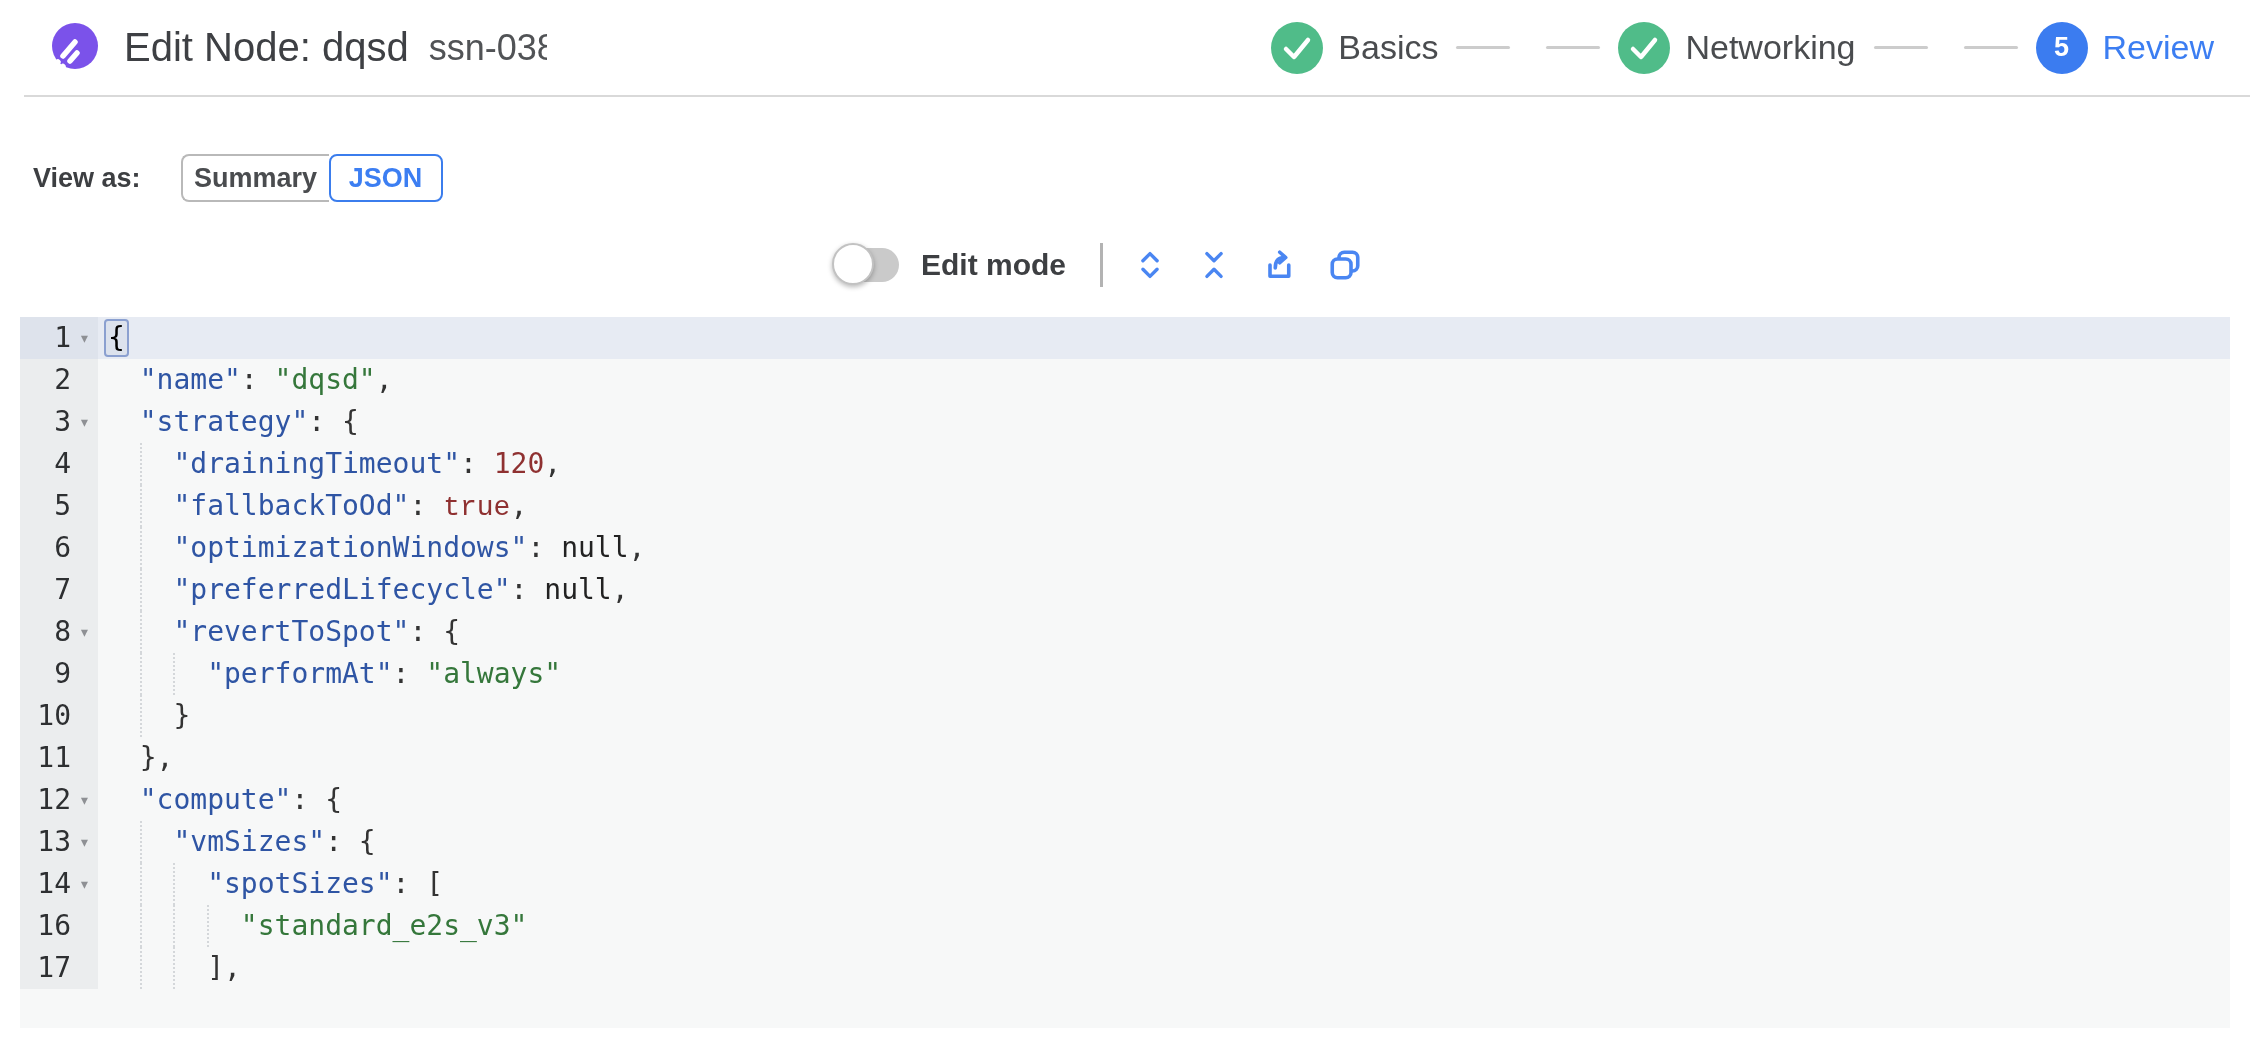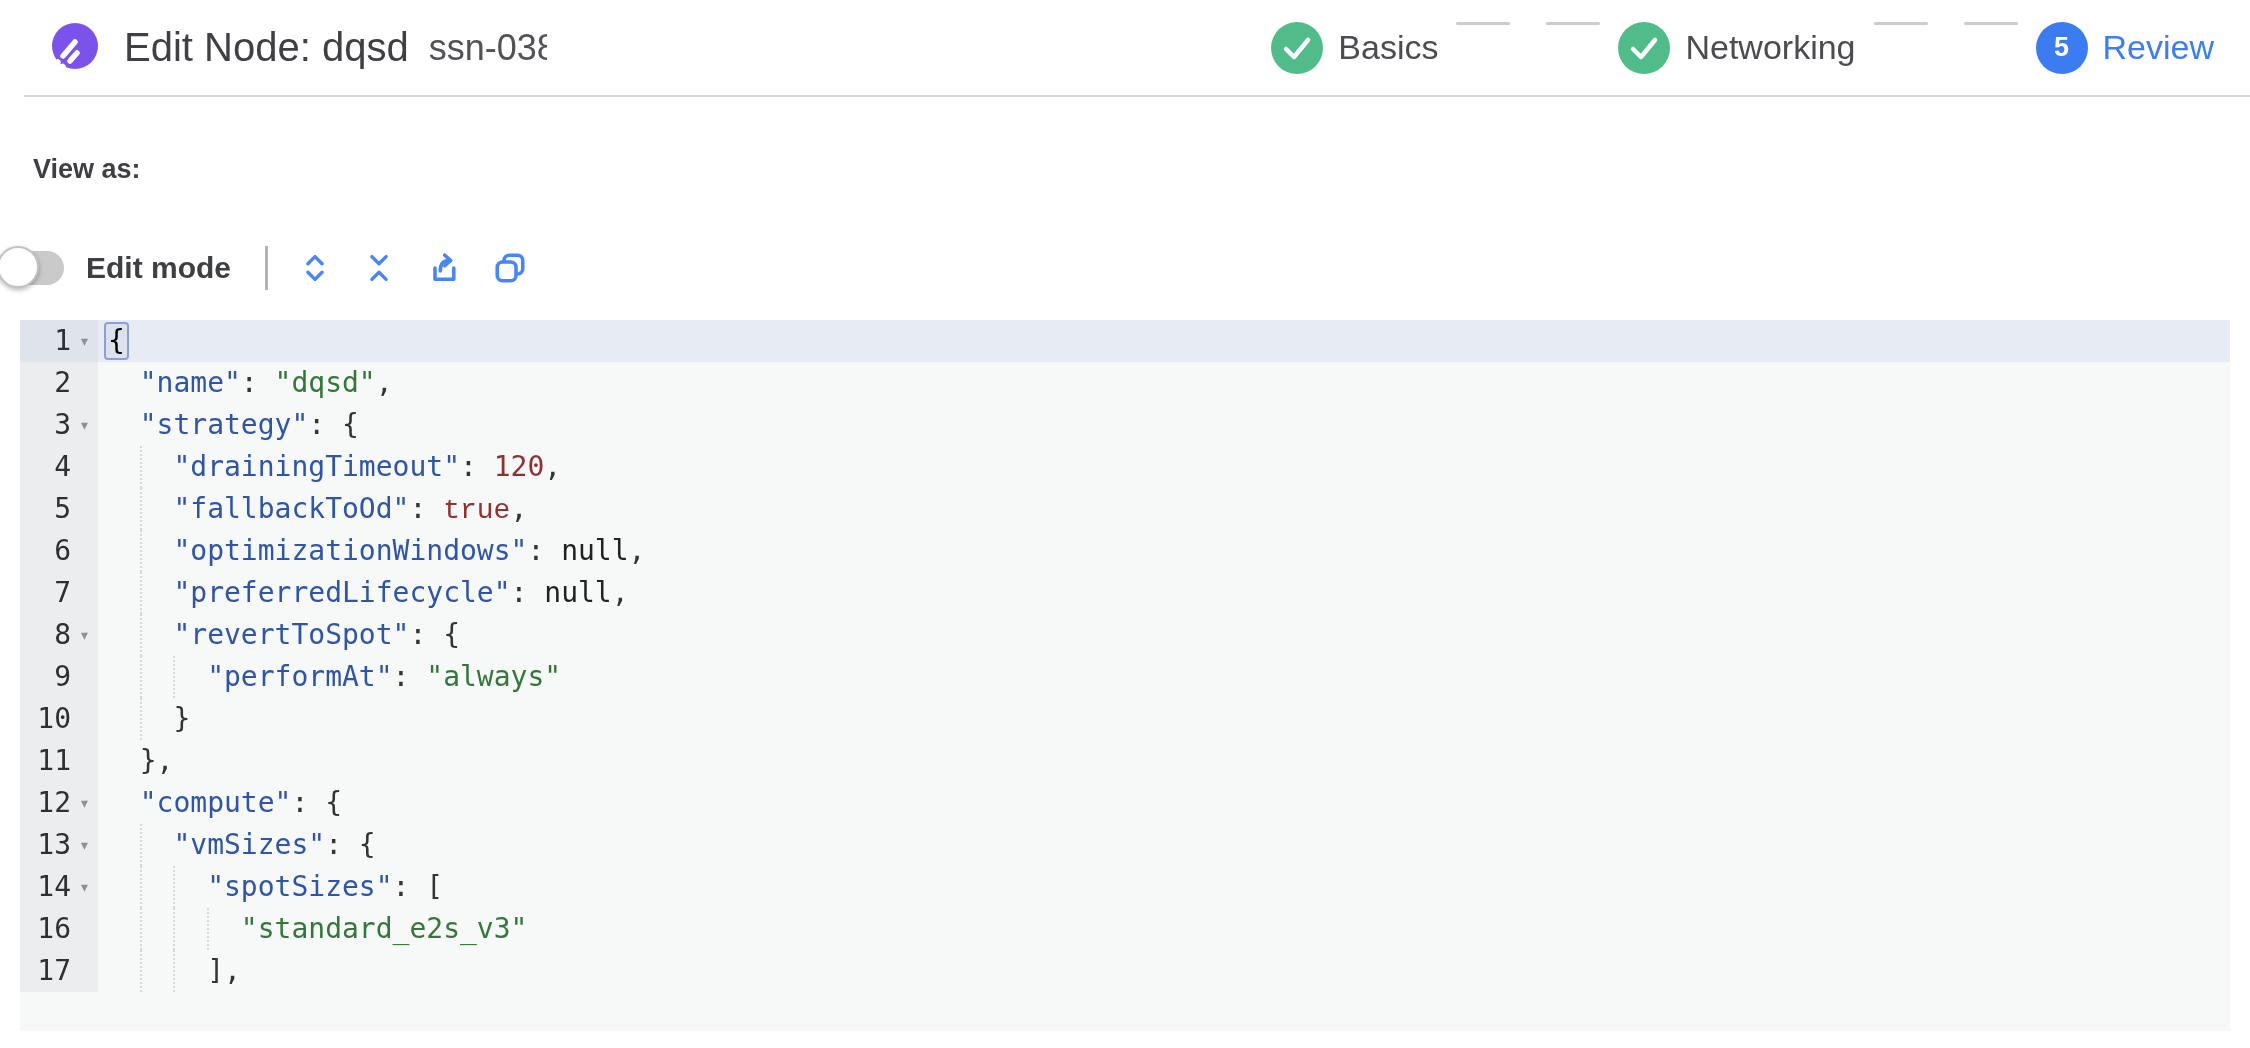--- a/index.html
+++ b/index.html
@@ -7,40 +7,40 @@
     font-family: "Liberation Sans", sans-serif; }
 
   
   .header { height: 95px; display: flex; align-items: center; padding: 0 36px 0 48px; background: #fff; }
   .logo { width: 50px; height: 50px; flex: 0 0 auto; }
   .title { font-size: 40px; font-weight: 400; color: #3e4044; margin-left: 26px; white-space: nowrap; }
   .subtitle { font-size: 36px; color: #515356; margin-left: 20px; width: 118px; overflow: hidden; white-space: nowrap; flex: 0 0 auto; }
   .hr { height: 2px; background: #d9d9d9; margin: 0 0 0 24px; }
 
   
-  .stepper { margin-left: auto; display: flex; align-items: flex-start; }
+  .stepper { margin-left: auto; display: flex; align-items: center; }
   .step-item { display: flex; align-items: center; cursor: pointer; }
   .step-circle { width: 52px; height: 52px; border-radius: 50%; display: flex; align-items: center; justify-content: center; flex: 0 0 auto; }
   .step-circle.complete { background: #50bc89; }
   .step-circle.current { background: #3b7cf0; color: #fff; font-size: 27px; font-weight: 700; }
   .step-label { margin-left: 15px; font-size: 34px; color: #4a4c4f; white-space: nowrap; }
   .step-label.current { color: #3c7ef2; font-weight: 500; }
   .connector { width: 54px; height: 3px; background: #cccccc; border-radius: 2px; margin: 0 18px; }
 
   
   .view-as-row { margin: 57px 0 0 33px; display: flex; align-items: center; }
   .view-as-label { font-size: 27px; font-weight: 700; color: #3d3f42; margin-right: 40px; }
   .seg-group { display: flex; }
   .seg-btn { height: 48px; background: #fff; font-family: "Liberation Sans", sans-serif;
     font-size: 27px; font-weight: 700; color: #4a4c4f; border: 2px solid #b9b9b9; cursor: pointer; }
   .seg-btn.first { width: 148px; border-radius: 8px 0 0 8px; border-right: none; }
   .seg-btn.selected { width: 114px; border: 2px solid #3b7ded; color: #3c7ef2; border-radius: 8px; position: relative; z-index: 1; }
 
   
-  .controls-row { margin-top: 60px; height: 46px; display: flex; align-items: center; justify-content: flex-start; padding-right: 52px; }
+  .controls-row { margin-top: 40px; height: 46px; display: flex; align-items: center; justify-content: center; padding-right: 52px; }
   .toggle { position: relative; width: 64px; height: 34px; border-radius: 17px; background: #cacaca; cursor: pointer; flex: 0 0 auto; }
   .toggle .knob { position: absolute; left: -3px; top: -5px; width: 42px; height: 42px; border-radius: 50%;
     background: #fff; border: 2px solid #c2c2c2; box-shadow: 0 2px 5px rgba(0,0,0,.28); }
   .edit-mode-label { margin-left: 22px; font-size: 30px; font-weight: 600; color: #3d3f42; }
   .vdivider { width: 3px; height: 44px; background: #b3b3b3; margin: 0 30px 0 34px; }
   .icon-btn { background: none; border: none; cursor: pointer; padding: 0; margin-left: 30px; display: flex; align-items: center; }
   .icon-btn svg { display: block; }
 
   
   .editor { margin: 29px 20px 0 20px; height: 711px; overflow: hidden; background: #f7f8f8;
@@ -106,20 +106,24 @@
       <div class="step-item">
         <span class="step-circle current">5</span>
         <span class="step-label current">Review</span>
       </div>
     </nav>
 </div>
 <div class="hr"></div>
 
 <div class="view-as-row">
   <span class="view-as-label">View as:</span>
+  <div class="seg-group">
+    <button class="seg-btn first">Summary</button>
+    <button class="seg-btn selected">JSON</button>
+  </div>
 </div>
 
 <div class="controls-row">
   <div class="toggle">
     <div class="knob"></div>
   </div>
   <span class="edit-mode-label">Edit mode</span>
   <div class="vdivider"></div>
 
   <button class="icon-btn" style="margin-left:0">

